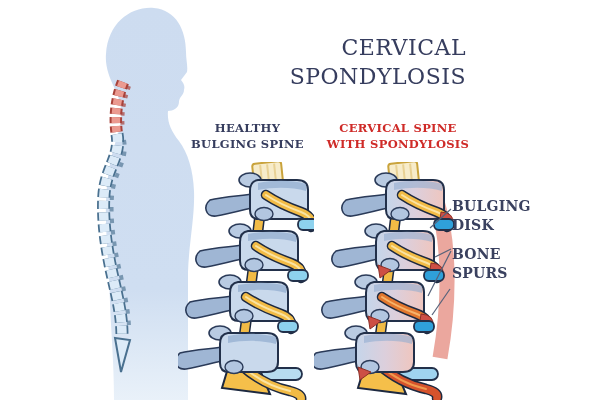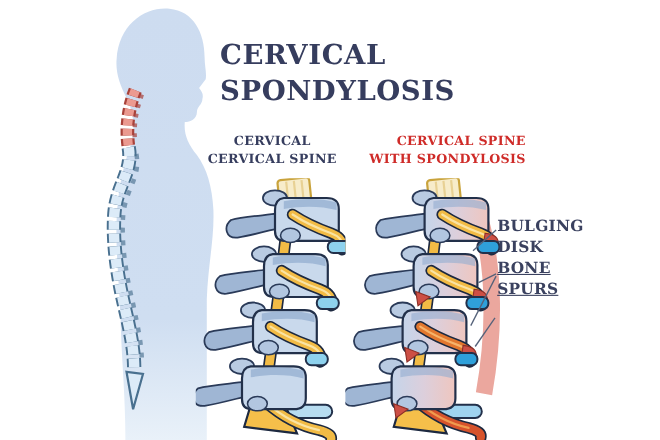--- a/index.html
+++ b/index.html
@@ -1,26 +1,26 @@
 <!DOCTYPE html>
 <html><head>
 <meta charset="utf-8">
 <style>
   html,body{margin:0;padding:0;background:#ffffff;}
   .stage{position:relative;width:600px;height:400px;background:#ffffff;overflow:hidden;
          font-family:"DejaVu Serif", serif;}
-  .title{position:absolute;left:200px;top:34px;width:266px;text-align:left;
-         font-size:25px;line-height:1.3;font-weight:700;color:#363d5e;letter-spacing:.5px;}
+  .title{position:absolute;left:200px;top:34px;width:266px;text-align:right;
+         font-size:22px;line-height:1.3;font-weight:400;color:#363d5e;letter-spacing:.5px;}
   .col-head{position:absolute;text-align:center;font-weight:700;font-size:11.5px;
             line-height:1.35;letter-spacing:.3px;}
   .col-head.healthy{left:180px;top:121px;width:135px;color:#363d5e;}
-  .col-head.sick{left:318px;top:121px;width:160px;color:#cf2b28;text-align:right;}
+  .col-head.sick{left:318px;top:121px;width:160px;color:#cf2b28;}
   .anno{position:absolute;left:452px;width:76px;font-weight:700;font-size:14px;
         line-height:1.35;color:#3a415f;letter-spacing:.2px;}
-  .anno.a0{top:197px;} .anno.a1{top:235px;text-decoration:underline;} .anno.a2{top:274px;}
+  .anno.a0{top:197px;} .anno.a1{top:245px;} .anno.a2{top:274px;}
   svg{position:absolute;display:block;}
   .sil-svg{left:84px;top:0;}
   .spineA{left:178px;top:162px;}
   .spineB{left:314px;top:162px;}
   .leads{left:420px;top:193px;}
 </style>
 </head>
 <body>
 
 <div class="stage">
@@ -49,21 +49,21 @@
 
     <g fill="none">
       <path d="M39,82 C33,97 30,116 33,135" stroke="#a8423a" stroke-width="12.5" stroke-dasharray="6 3"></path>
       <path d="M39,82 C33,97 30,116 33,135" stroke="#eb9a90" stroke-width="8.5" stroke-dasharray="6 3"></path>
       <path d="M45,86 C40,100 37,114 39,130" stroke="#a8423a" stroke-width="4" stroke-dasharray="3.5 5.5" opacity=".7"></path>
     </g>
   </svg>
 
   <div class="title">CERVICAL SPONDYLOSIS</div>
 
-  <div class="col-head healthy">CERVICAL CERVICAL SPINE</div>
+  <div class="col-head healthy">HEALTHY BULGING SPINE</div>
   <div class="col-head sick">CERVICAL SPINE WITH SPONDYLOSIS</div>
 
   <svg width="0" height="0">
     <defs>
       <path id="pWing" d="M2,28 C-5,34 -3,45 8,44 C20,42 31,39 43,36 L45,22 C30,24 13,25 2,28 Z"></path>
       <ellipse id="pSpin" cx="42" cy="8" rx="11" ry="7"></ellipse>
       <path id="pBody" d="M50,8 Q42,9 42,19 L42,38 Q42,47 51,47 L89,47 Q100,47 100,37 L100,18 Q100,8 89,8 Z"></path>
       <path id="pShade" d="M50,11 C66,8 84,8 98,12 L98,19 C84,15 66,15 50,18 Z"></path>
       <ellipse id="pBump" cx="56" cy="42" rx="9" ry="6.5"></ellipse>
       <path id="pNerve" d="M58,23 C70,31 82,36 93,40 C101,43 105,48 103,55"></path>

